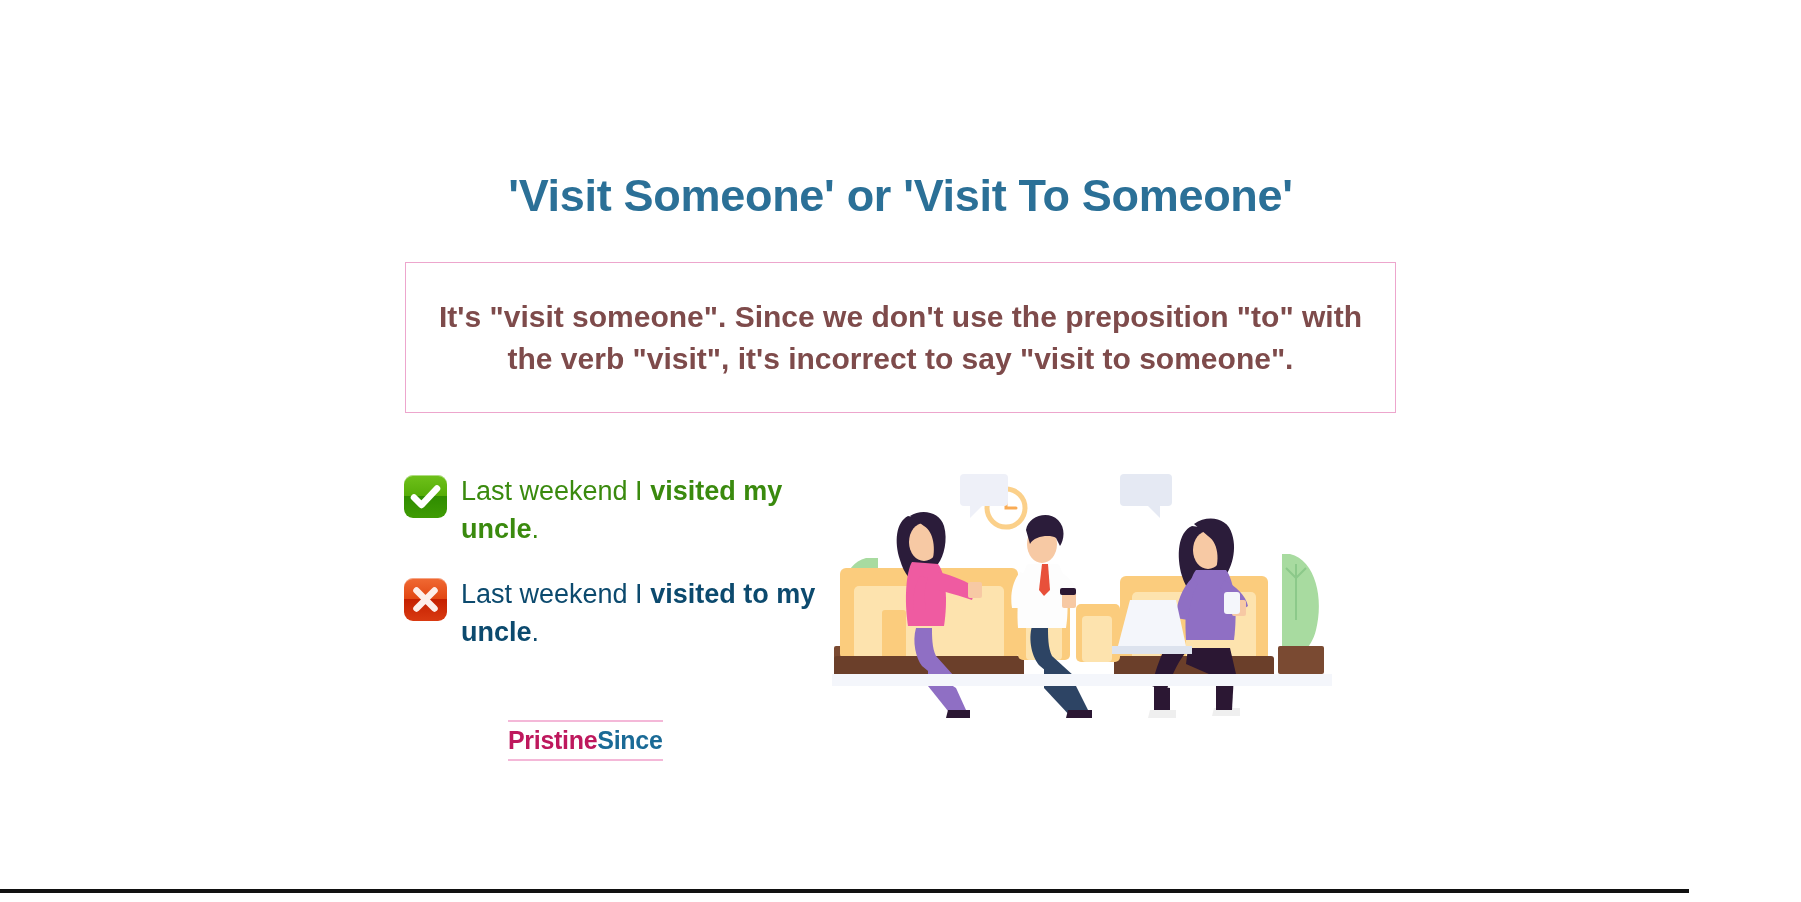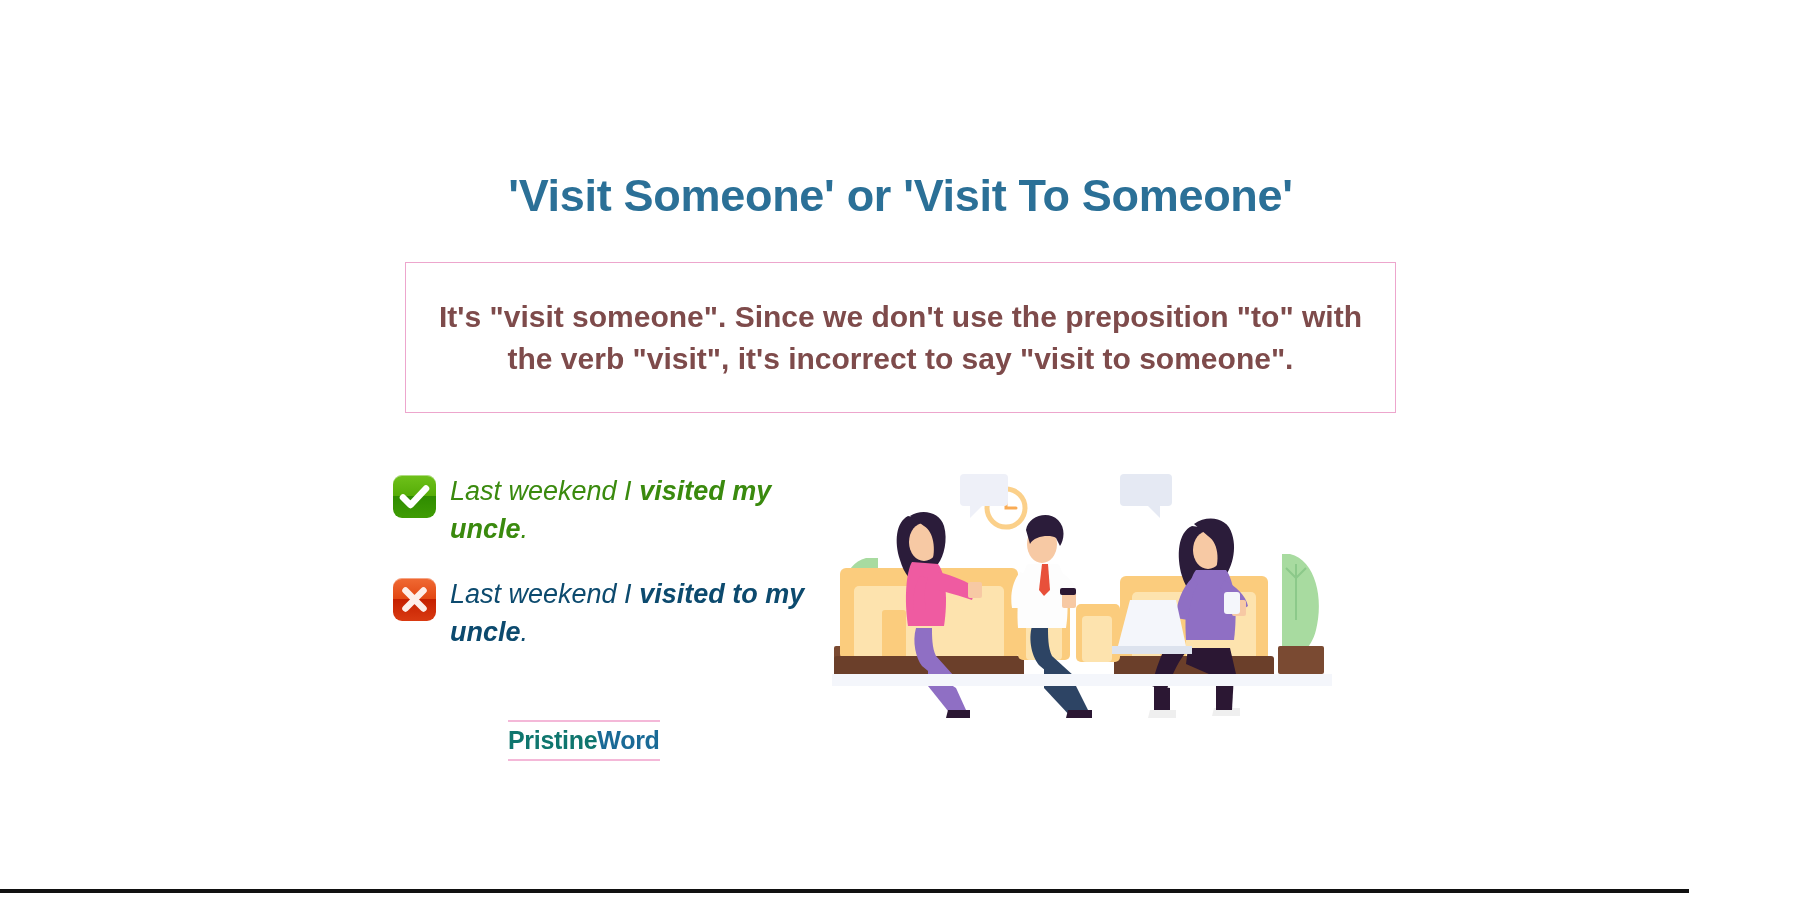--- a/index.html
+++ b/index.html
@@ -58,24 +58,23 @@
     color: #7e4b4b;
     line-height: 1.38;
     text-align: center;
     width: 950px;
     padding: 0 8px;
   }
 
   
   .examples {
     position: absolute;
-    left: 393px;
+    left: 404px;
     top: 472px;
     width: 430px;
-    font-style: italic;
   }
   .example-row {
     display: flex;
     align-items: flex-start;
     margin-bottom: 26px;
   }
   .example-icon {
     width: 43px;
     height: 43px;
     flex: 0 0 43px;
@@ -112,21 +111,21 @@
     position: absolute;
     left: 508px;
     top: 720px;
     padding: 4px 0 4px 0;
     border-top: 2px solid #f4b8d8;
     border-bottom: 2px solid #f4b8d8;
     font-size: 25px;
     font-weight: bold;
     letter-spacing: -0.3px;
   }
-  .logo-a { color: #0f766e; margin-top: 40px; }
+  .logo-a { color: #be185d; margin-top: 40px; }
   .logo-b { color: #1a6a96; }
 
   
   .illustration {
     position: absolute;
     left: 820px;
     top: 460px;
     width: 548px;
     height: 300px;
   }
@@ -157,21 +156,21 @@
       <span class="example-icon icon-incorrect">
         <svg viewBox="0 0 43 43" xmlns="http://www.w3.org/2000/svg">
           <path d="M12.5 12.5 L30.5 30.5 M30.5 12.5 L12.5 30.5" stroke="#fdeee9" stroke-width="6.5" fill="none" stroke-linecap="round"></path>
         </svg>
       </span>
       <span class="example-text text-incorrect"><span>Last weekend I </span><b>visited to my uncle</b><span>.</span></span>
     </div>
 
   </div>
 
-  <div class="logo"><span class="logo-a">Pristine</span><span class="logo-b">Word</span></div>
+  <div class="logo"><span class="logo-a">Pristine</span><span class="logo-b">Since</span></div>
 
   <div class="illustration">
     <svg viewBox="0 0 548 300" xmlns="http://www.w3.org/2000/svg" width="548" height="300">
 
       <g>
         <circle cx="186" cy="48" r="19" fill="none" stroke="#fbd08a" stroke-width="5"></circle>
         <path d="M186 37 L186 48 L196 48" stroke="#f9ab54" stroke-width="3" fill="none" stroke-linecap="round"></path>
       </g>
 
       <g>

